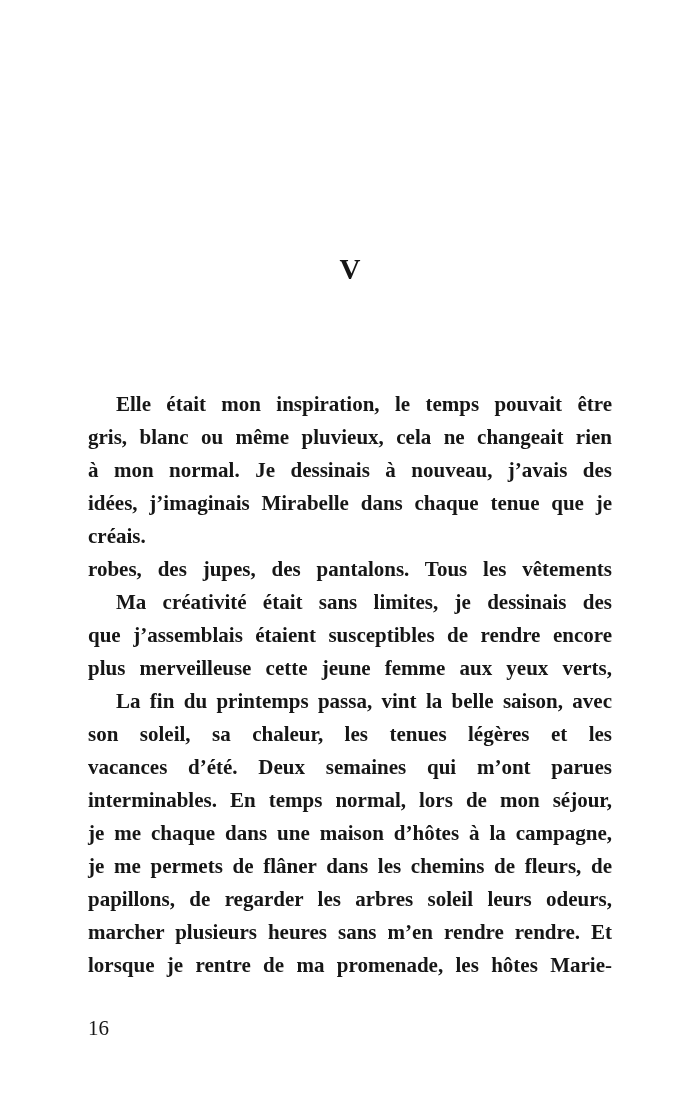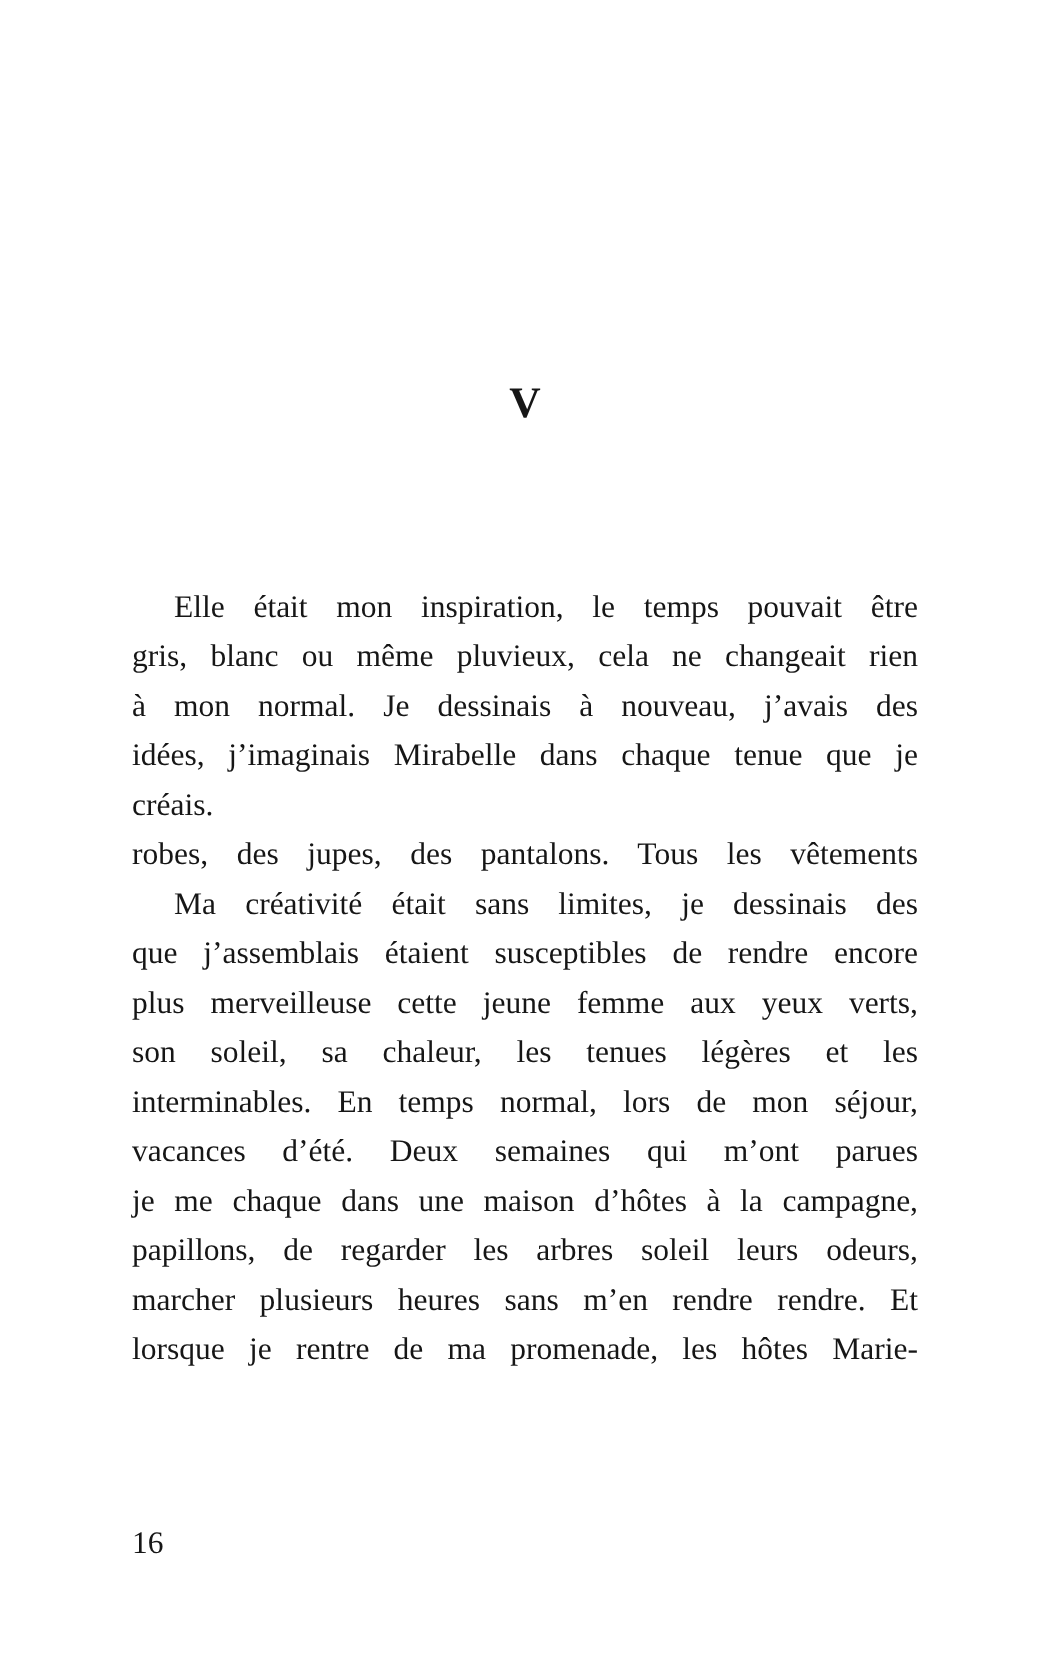--- a/index.html
+++ b/index.html
@@ -30,20 +30,21 @@
     position: absolute;
     top: 388px;
     left: 88px;
     width: 524px;
     font-size: 21px;
     line-height: 33px;
   }
   .line {
     text-align: justify;
     text-align-last: justify;
+    font-weight: bold;
   }
   .line.first {
     text-indent: 28px;
   }
   .line.short-last {
     text-align-last: left;
   }
   .page-number {
     position: absolute;
     top: 1012px;
@@ -71,24 +72,26 @@
     </div>
 
     <div>
       <div class="line">robes, des jupes, des pantalons. Tous les vêtements</div>
       <div class="line first">Ma créativité était sans limites, je dessinais des</div>
       <div class="line">que j’assemblais étaient susceptibles de rendre encore</div>
       <div class="line">plus merveilleuse cette jeune femme aux yeux verts,</div>
     </div>
 
     <div>
+      <div class="line first">La fin du printemps passa, vint la belle saison, avec</div>
       <div class="line">son soleil, sa chaleur, les tenues légères et les</div>
+      <div class="line">vacances d’été. Deux semaines qui m’ont parues</div>
       <div class="line">interminables. En temps normal, lors de mon séjour,</div>
-      <div class="line">vacances d’été. Deux semaines qui m’ont parues</div>
       <div class="line">je me chaque dans une maison d’hôtes à la campagne,</div>
+      <div class="line">je me permets de flâner dans les chemins de fleurs, de</div>
       <div class="line">papillons, de regarder les arbres soleil leurs odeurs,</div>
       <div class="line">marcher plusieurs heures sans m’en rendre rendre. Et</div>
       <div class="line">lorsque je rentre de ma promenade, les hôtes Marie-</div>
     </div>
 
   </div>
 
   <div class="page-number">16</div>
 
 </div>

